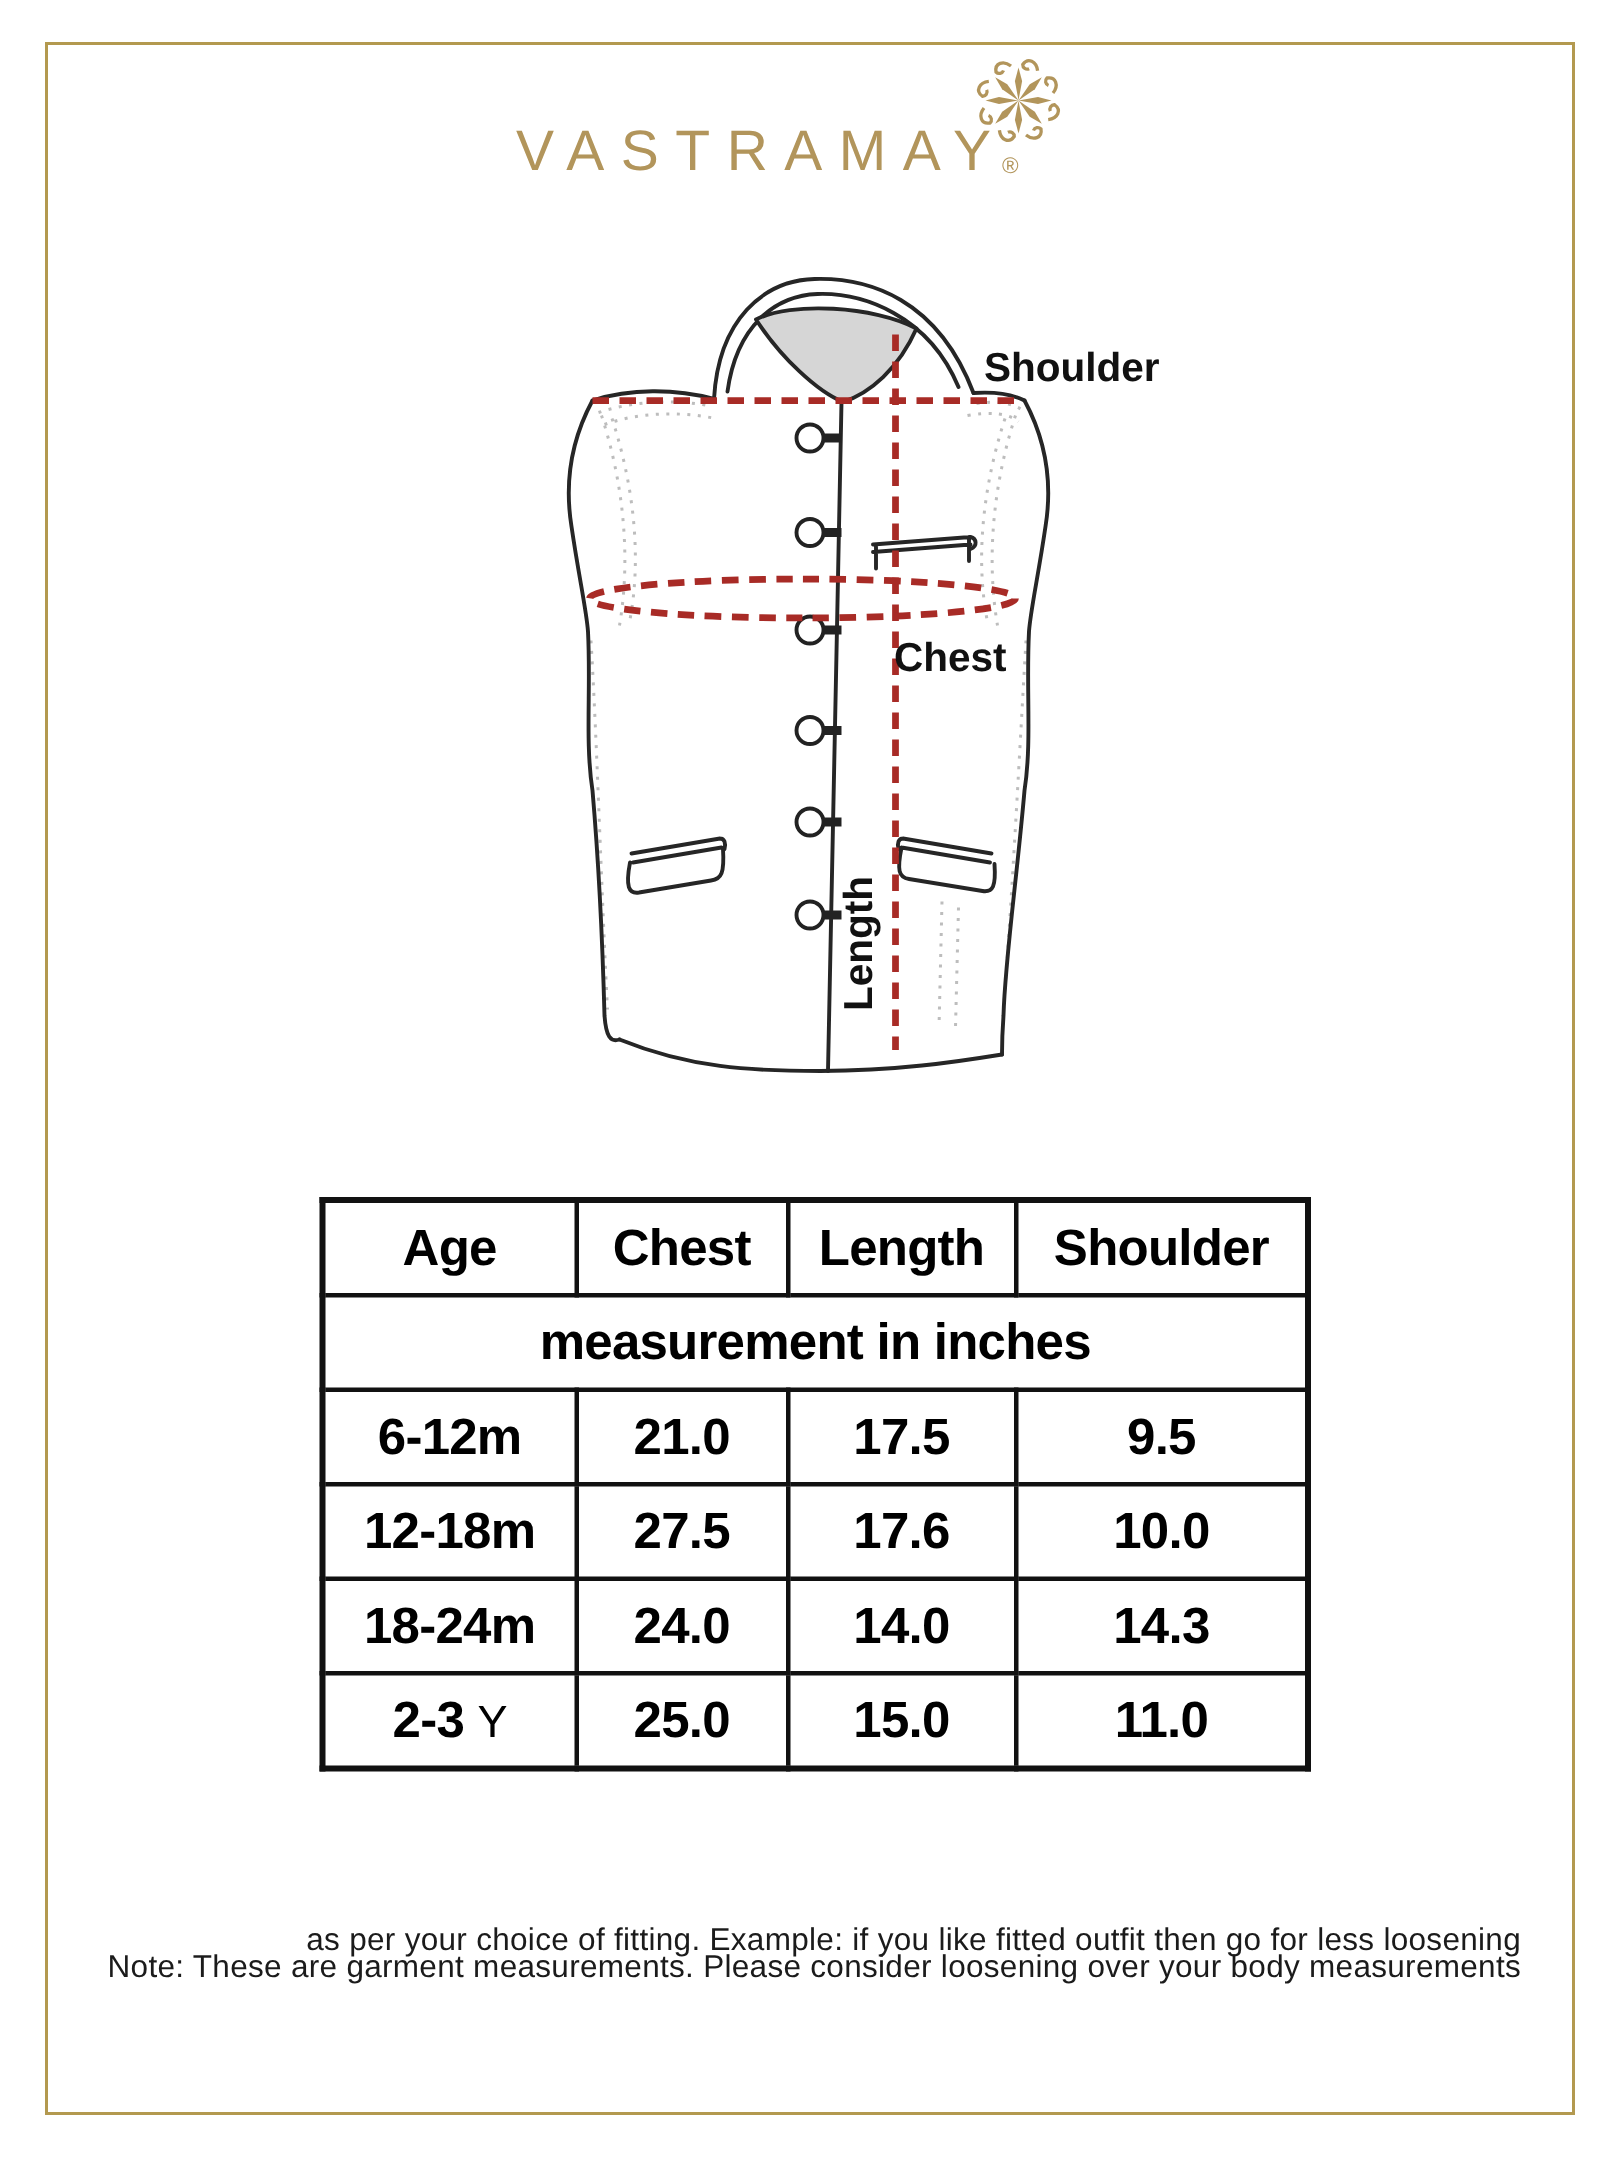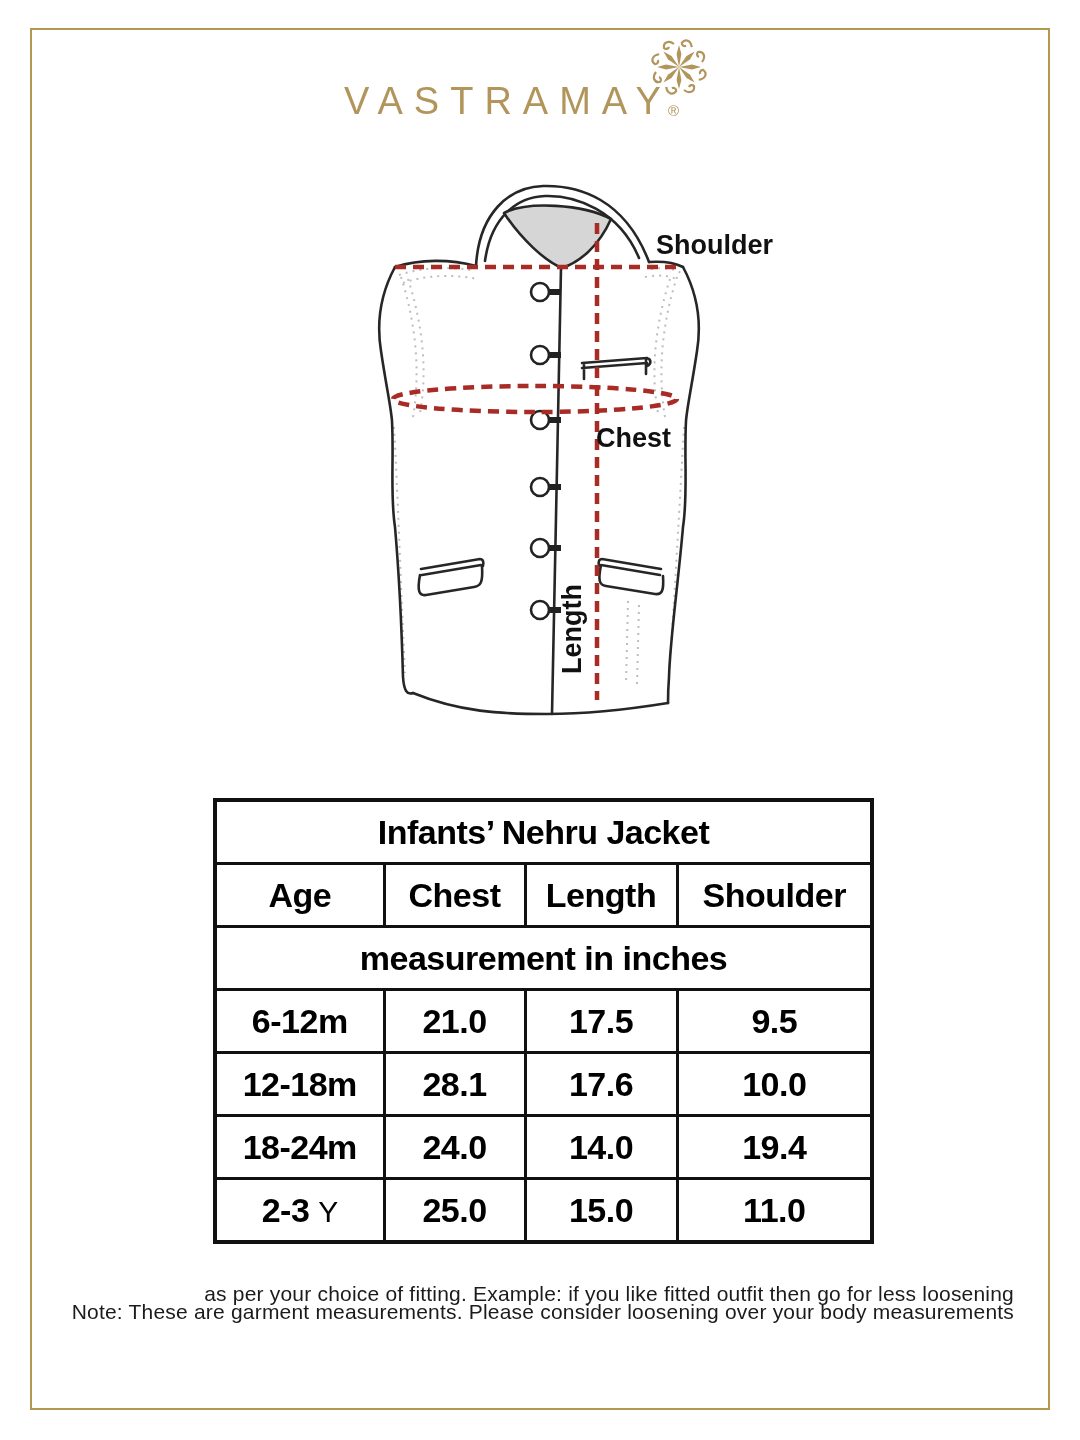--- a/index.html
+++ b/index.html
@@ -164,49 +164,46 @@
 </div>
 
 <table class="size-table">
   <colgroup>
     <col style="width:169px">
       <col style="width:141px">
       <col style="width:152px">
       <col style="width:195px">
   </colgroup>
   <tbody>
-      <tr>
-    <td class="title-cell" colspan="4">Infants’ Nehru Jacket</td>
-  </tr>
   <tr>
     <td class="header-cell">Age</td>
     <td class="header-cell">Chest</td>
     <td class="header-cell">Length</td>
     <td class="header-cell">Shoulder</td>
   </tr>
   <tr>
     <td class="unit-cell" colspan="4">measurement in inches</td>
   </tr>
   <tr>
     <td><span>6-12m</span><span class="age-suffix"></span></td>
     <td>21.0</td>
     <td>17.5</td>
     <td>9.5</td>
   </tr>
   <tr>
     <td><span>12-18m</span><span class="age-suffix"></span></td>
-    <td>28.1</td>
+    <td>27.5</td>
     <td>17.6</td>
     <td>10.0</td>
   </tr>
   <tr>
     <td><span>18-24m</span><span class="age-suffix"></span></td>
     <td>24.0</td>
     <td>14.0</td>
-    <td>19.4</td>
+    <td>14.3</td>
   </tr>
   <tr>
     <td><span>2-3</span>&nbsp;<span class="age-suffix">Y</span></td>
     <td>25.0</td>
     <td>15.0</td>
     <td>11.0</td>
   </tr>
 </tbody>
   </table>
 

